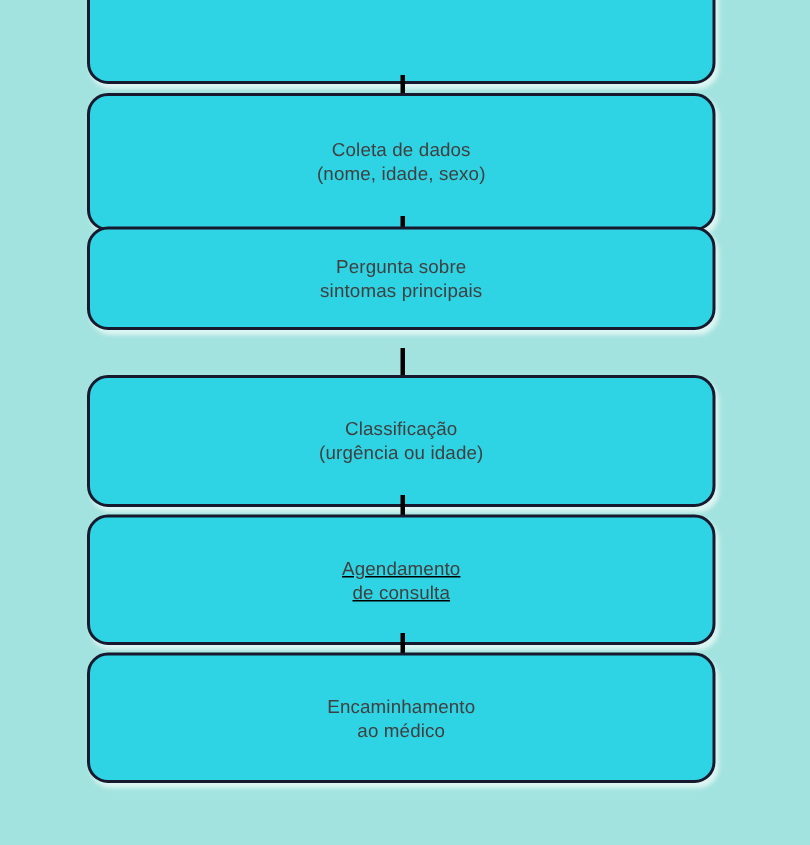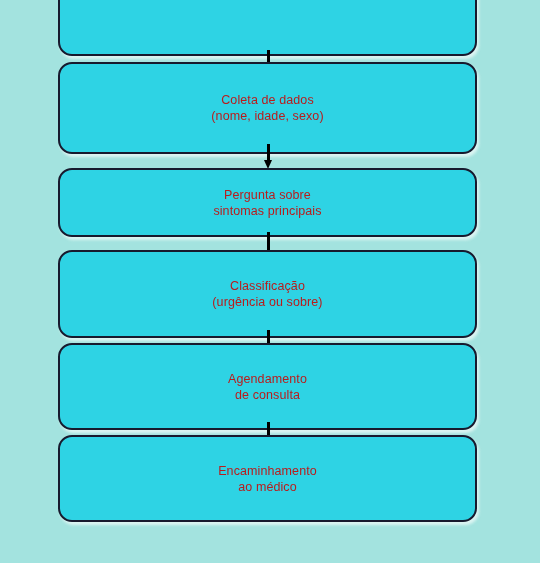--- a/index.html
+++ b/index.html
@@ -32,40 +32,40 @@
     border: 2px solid #171a2e;
     border-radius: 14px;
     box-shadow: 2px 3px 3px rgba(230, 248, 246, 0.85);
     display: flex;
     align-items: center;
     justify-content: center;
     text-align: center;
   }
 
   .node .node-label {
-    color: #b91c1c;
+    color: #404040;
     font-size: 12.5px;
     line-height: 16px;
     letter-spacing: 0.1px;
     text-align: center;
     white-space: pre-line;
     padding: 0 10px;
   }
 
   
   #node-0 {
     top: -34px;
     height: 90px;
     align-items: flex-end;
   }
 
   #node-1 { top:  62px; height: 92px; }
-  #node-2 { top: 168px; height: 69px; }
+  #node-2 { top: 151px; height: 69px; }
   #node-3 { top: 250px; height: 88px; }
-  #node-4 { top: 343px; height: 87px; }
+  #node-4 { top: 343px; height: 87px; text-decoration: underline; }
   #node-5 { top: 435px; height: 87px; justify-content: center; }
 
   
   .arrow {
     position: absolute;
     left: 264px;
     width: 9px;
   }
   .arrow .shaft {
     position: absolute;
@@ -133,21 +133,21 @@
 sintomas principais</div>
   </div>
 
   <div class="arrow" id="arrow-2">
     <div class="shaft"></div>
     <div class="head"></div>
   </div>
 
   <div class="node" id="node-3">
     <div class="node-label">Classificação
-(urgência ou sobre)</div>
+(urgência ou idade)</div>
   </div>
 
   <div class="arrow" id="arrow-3">
     <div class="shaft"></div>
     <div class="head"></div>
   </div>
 
   <div class="node" id="node-4">
     <div class="node-label">Agendamento
 de consulta</div>

